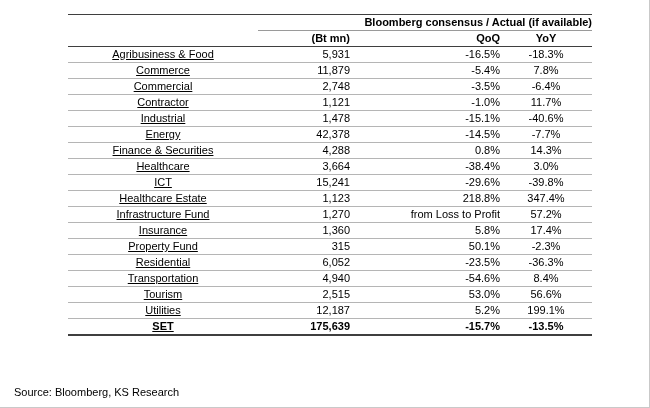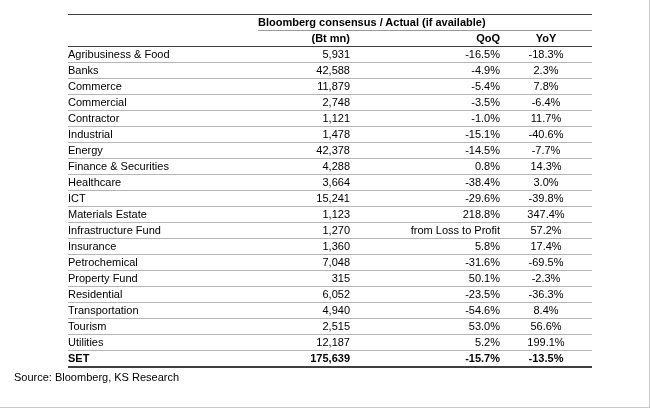--- a/index.html
+++ b/index.html
@@ -39,47 +39,47 @@
     white-space:nowrap;
     overflow:hidden;
   }
   
   thead th{ font-weight:bold; }
   tr.span-row th{
     height:14px;
     border-top:1.5px solid var(--border-dark);
   }
   th.span-h{
-    text-align:left;
+    text-align:right;
     border-bottom:1px solid var(--span-underline);
   }
   tr.colhead-row th{
     height:13px;
     border-bottom:1.5px solid var(--border-dark);
   }
   
-  .c-sector, td.sector-cell{ text-align:left; padding-left:7px; }
+  .c-sector, td.sector-cell{ text-align:center; padding-left:7px;text-decoration:underline; }
   .num{ text-align:right; padding-right:5px; }
   .c-yoy, td.yoy-cell, td.total-yoy{ padding-right:25px;text-align:center; }
   
   tbody.data td{
     height:15px;
     border-bottom:1px solid var(--border-light);
   }
   
   tr.total-row td{
     height:15px;
     font-weight:bold;
     border-top:1.5px solid var(--border-dark);
     border-bottom:2px solid var(--border-dark);
   }
   .source{
     position:absolute;
     left:14px;
-    top:370px;
+    top:385px;
     font-size:11px;
     line-height:14px;
     color:var(--text);
   }
 </style>
 </head>
 <body>
 
 <div class="page">
 
@@ -103,26 +103,20 @@
       </tr>
     </thead>
     <tbody class="data" id="tbody">
   <tr>
     <td class="sector-cell">Agribusiness &amp; Food</td>
     <td class="num">5,931</td>
     <td class="num">-16.5%</td>
     <td class="num yoy-cell">-18.3%</td>
   </tr>
 
-  <tr>
-    <td class="sector-cell">Banks</td>
-    <td class="num">42,588</td>
-    <td class="num">-4.9%</td>
-    <td class="num yoy-cell">2.3%</td>
-  </tr>
 
   <tr>
     <td class="sector-cell">Commerce</td>
     <td class="num">11,879</td>
     <td class="num">-5.4%</td>
     <td class="num yoy-cell">7.8%</td>
   </tr>
 
   <tr>
     <td class="sector-cell">Commercial</td>
@@ -168,46 +162,40 @@
   </tr>
 
   <tr>
     <td class="sector-cell">ICT</td>
     <td class="num">15,241</td>
     <td class="num">-29.6%</td>
     <td class="num yoy-cell">-39.8%</td>
   </tr>
 
   <tr>
-    <td class="sector-cell">Materials Estate</td>
+    <td class="sector-cell">Healthcare Estate</td>
     <td class="num">1,123</td>
     <td class="num">218.8%</td>
     <td class="num yoy-cell">347.4%</td>
   </tr>
 
   <tr>
     <td class="sector-cell">Infrastructure Fund</td>
     <td class="num">1,270</td>
     <td class="num">from Loss to Profit</td>
     <td class="num yoy-cell">57.2%</td>
   </tr>
 
   <tr>
     <td class="sector-cell">Insurance</td>
     <td class="num">1,360</td>
     <td class="num">5.8%</td>
     <td class="num yoy-cell">17.4%</td>
   </tr>
 
-  <tr>
-    <td class="sector-cell">Petrochemical</td>
-    <td class="num">7,048</td>
-    <td class="num">-31.6%</td>
-    <td class="num yoy-cell">-69.5%</td>
-  </tr>
 
   <tr>
     <td class="sector-cell">Property Fund</td>
     <td class="num">315</td>
     <td class="num">50.1%</td>
     <td class="num yoy-cell">-2.3%</td>
   </tr>
 
   <tr>
     <td class="sector-cell">Residential</td>

